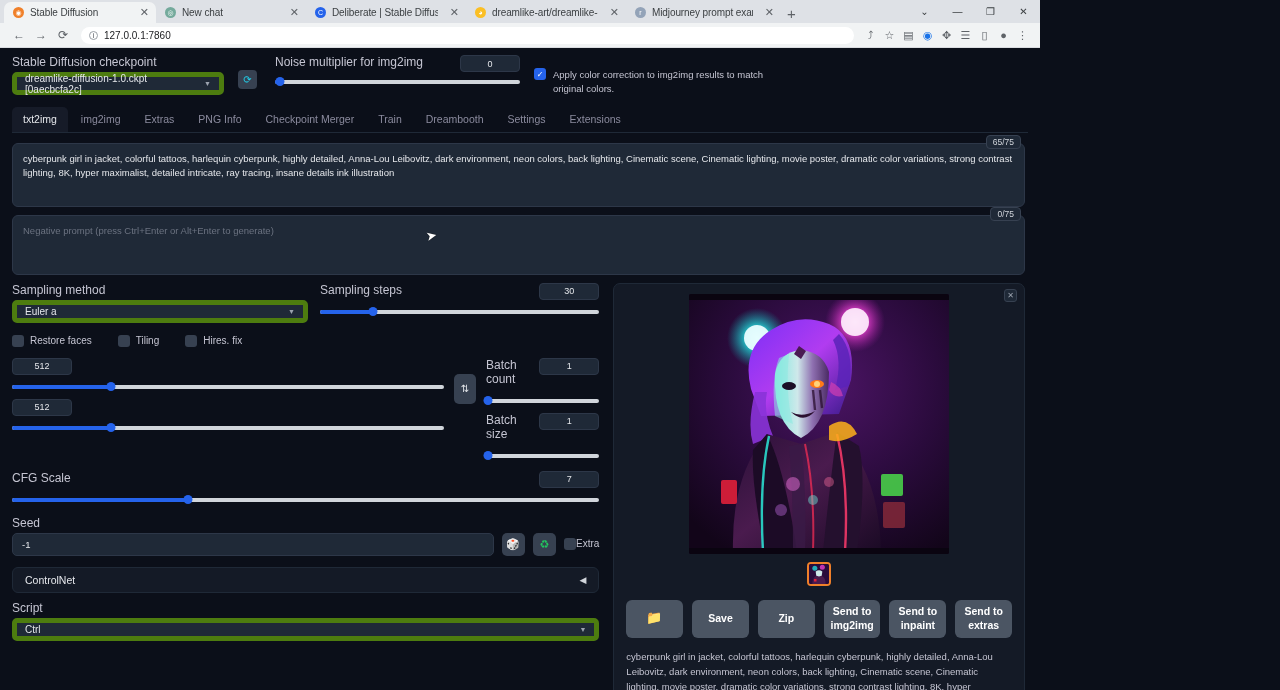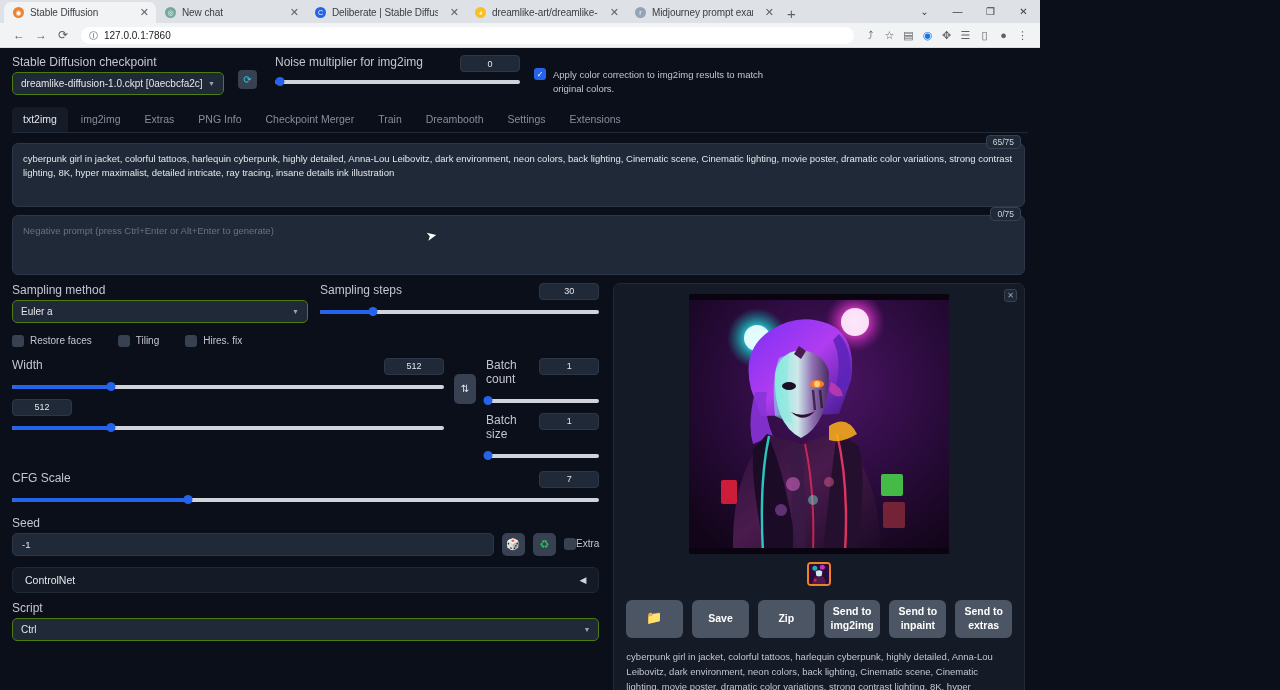--- a/index.html
+++ b/index.html
@@ -58,21 +58,21 @@
   
   .app {
     flex: 1; background: #0b0f19; color: #c5c5d2; position: relative; overflow: hidden;
     padding: 0 12px;
   }
 
   .toprow { display: flex; align-items: flex-start; padding-top: 7px; gap: 14px; }
   .ckpt { width: 212px; }
   .lbl { font-size: 12px; color: #c5c5d2; margin-bottom: 3px; display:block; }
   .select {
-    height: 23px; background: #1f2937; border: 1px solid #4d7c0f; border-radius: 5px;
+    height: 23px; background: #1f2937; border: 5px solid #4d7c0f; border-radius: 5px;
     display: flex; align-items: center; padding: 0 8px; font-size: 10px; color: #e5e7eb;
   }
   .select .caret { margin-left: auto; font-size: 7px; color: #9ca3af; }
   .iconbtn-sm {
     width: 19px; height: 19px; background: #374151; border-radius: 4px;
     display:flex;align-items:center;justify-content:center; font-size:10px; color:#22d3ee;
     margin-top: 15px;
   }
   .noise { width: 245px; margin-left: 4px; }
   .noise-head { display:flex; align-items:center; }
@@ -336,21 +336,20 @@
               </div>
               <div class="checkitem">
                 <span class="cbx off"></span>
                 <span>Hires. fix</span>
               </div>
             </div>
 
             <div class="dimrow">
               <div class="dims">
                 <div class="dimhead">
-                  <span class="lbl">Width</span>
                   <div class="numbox">512</div>
                 </div>
                 <div class="slider" style="margin-top:9px">
                   <div class="track"></div>
                     <div class="fill" style="width:23%"></div>
                     <div class="knob" style="left:23%"></div>
                 </div>
                 <div class="dimhead" style="margin-top:9px">
                   <div class="numbox">512</div>
                 </div>

